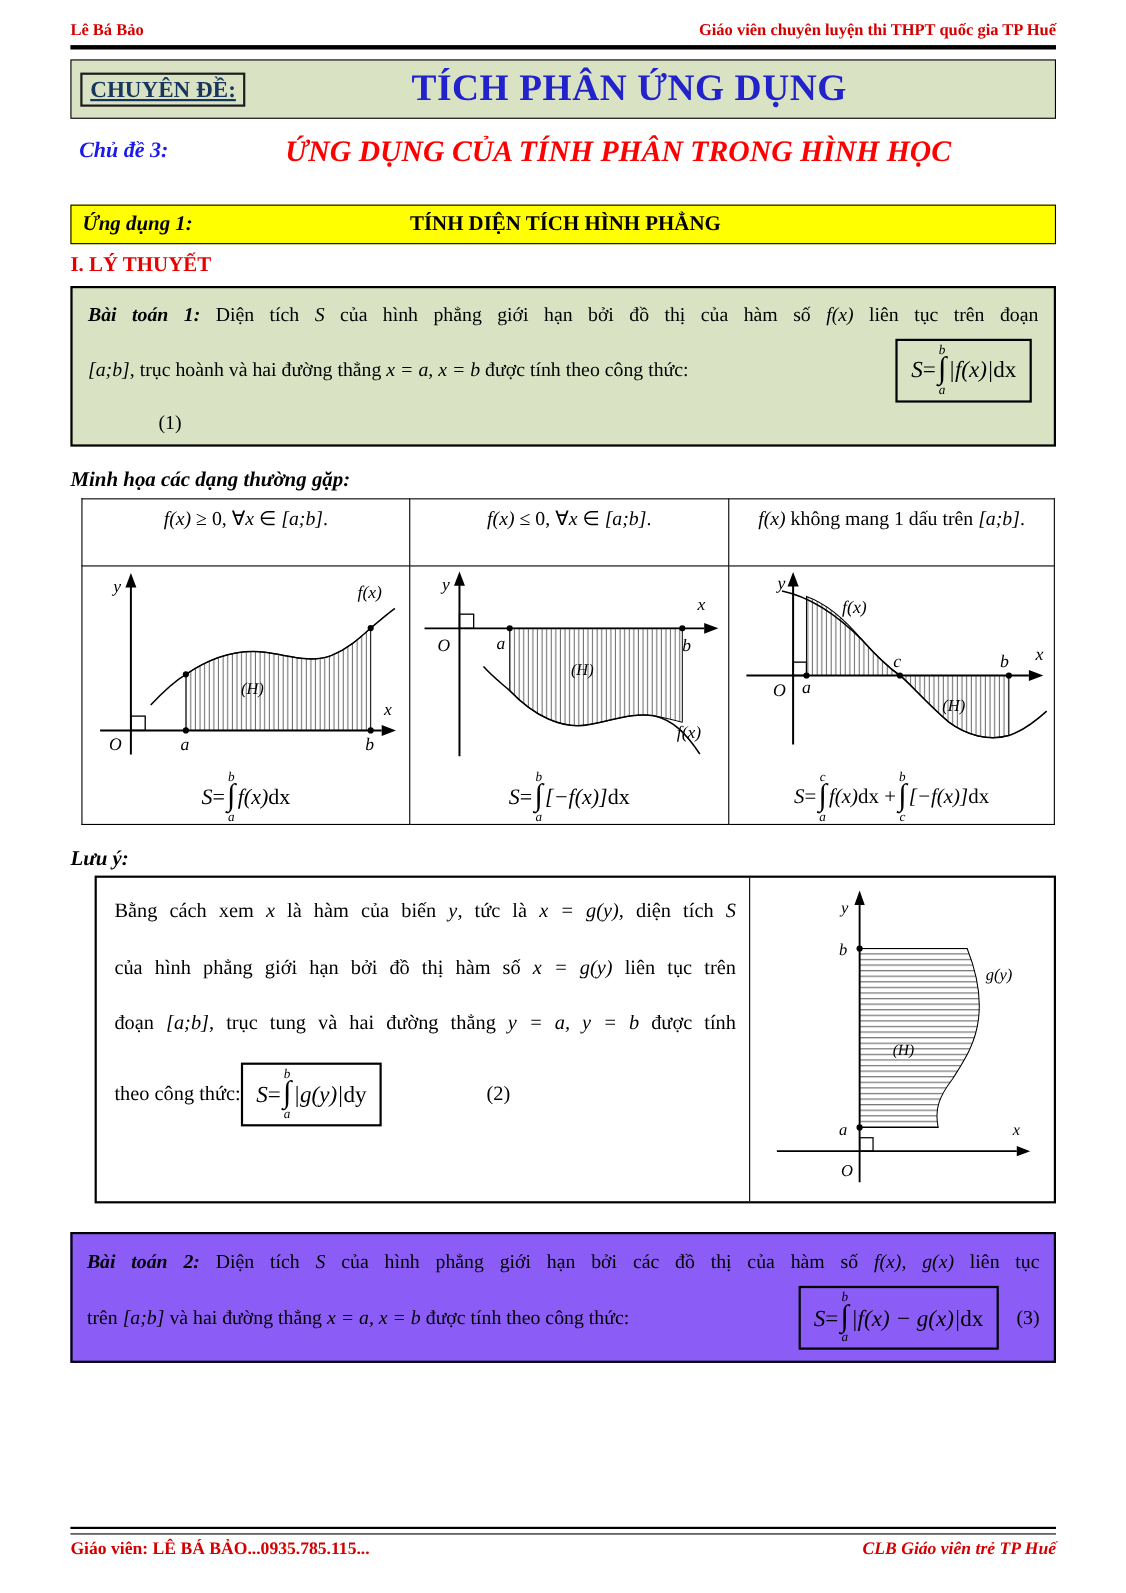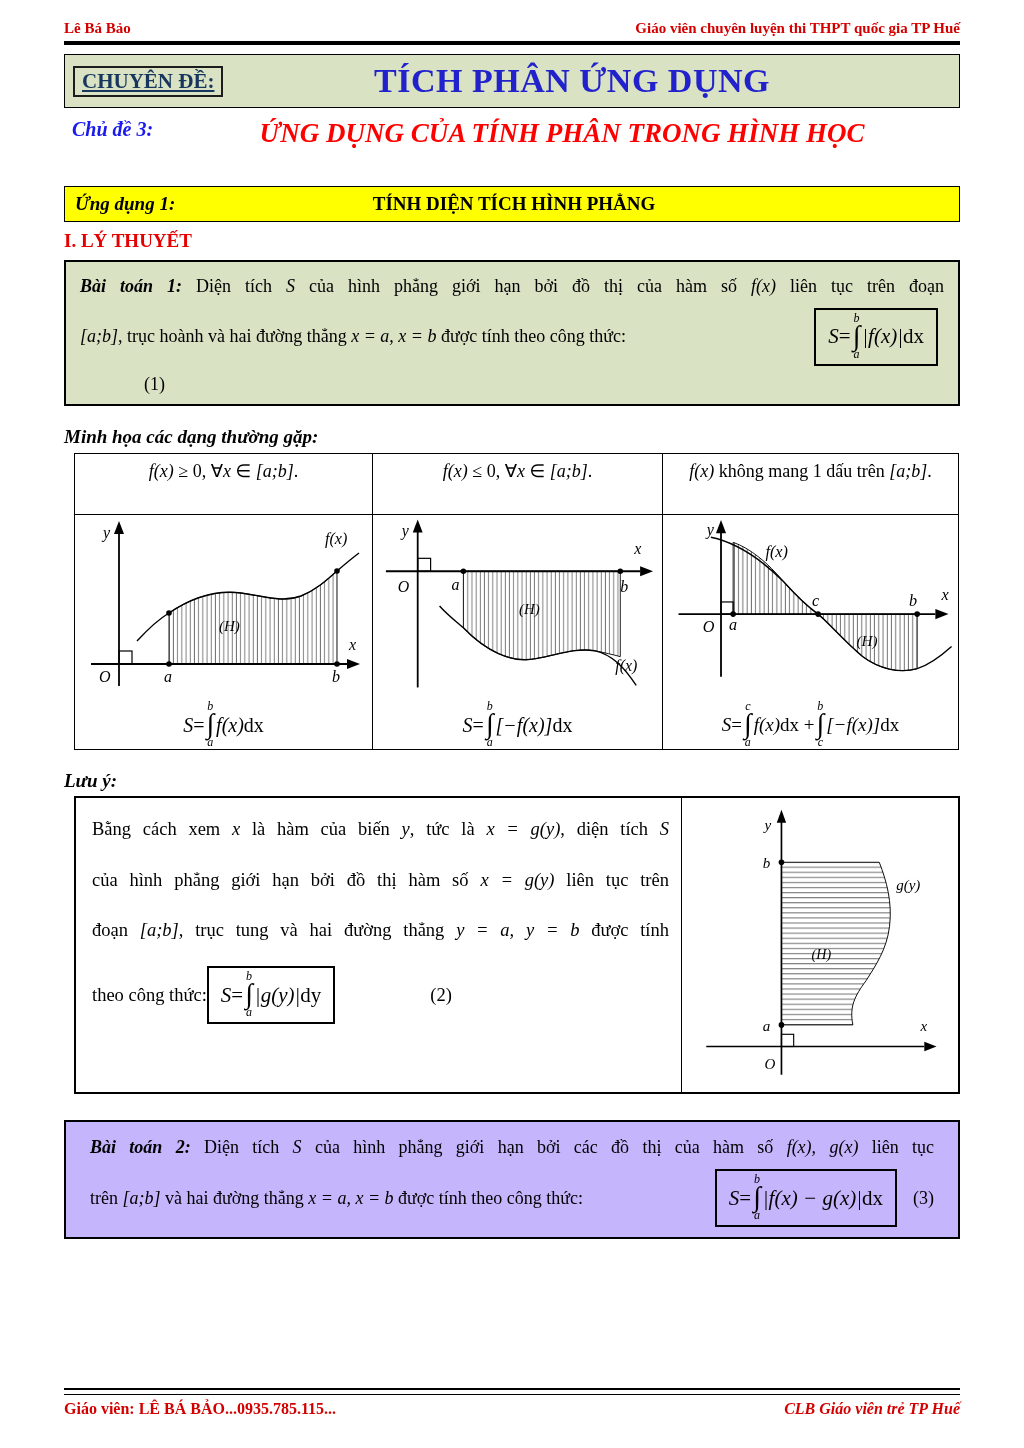--- a/index.html
+++ b/index.html
@@ -16,36 +16,36 @@
 
   
   .banner{margin-top:9px;background:#d9e2c3;border:1px solid #000;height:52px;
     display:flex;align-items:center;padding:0 8px;position:relative;}
   .banner-label{border:2px solid #1c1c1c;padding:1px 7px;font-weight:bold;font-size:21px;
     color:#17365d;text-decoration:underline;z-index:2;}
   .banner-title{position:absolute;left:120px;right:0;text-align:center;font-weight:bold;
     font-size:34px;color:#2222cc;letter-spacing:.5px;}
 
   
-  .topic-row{margin-top:10px;height:38px;position:relative;display:flex;align-items:flex-start;}
+  .topic-row{margin-top:10px;height:38px;position:relative;display:flex;align-items:center;}
   .topic-label{font-weight:bold;font-style:italic;font-size:20px;color:#1a1aee;padding-left:8px;}
   .topic-title{position:absolute;left:100px;right:0;text-align:center;font-weight:bold;
     font-style:italic;font-size:27px;color:#ff0000;}
 
   
   .app-bar{margin-top:30px;background:#ffff00;border:1px solid #000;height:34px;
     display:flex;align-items:center;padding:0 10px;position:relative;}
   .app-label{font-weight:bold;font-style:italic;font-size:19px;z-index:2;}
   .app-title{position:absolute;left:4px;right:0;text-align:center;font-weight:bold;font-size:19px;}
 
   .section-title{color:#e60000;font-weight:bold;font-size:19px;margin-top:8px;}
 
   
   .box-green{background:#d9e2c3;border:2px solid #000;margin-top:8px;padding:9px 14px;font-size:18px;}
-  .box-white{border:2px solid #000;margin-top:26px;padding:10px 24px;font-size:18px;background:#c4b5fd;}
+  .box-white{border:2px solid #000;margin-top:26px;padding:10px 13px;font-size:18px;background:#8b5cf6;}
   .just{text-align:justify;text-align-last:justify;}
   .bt-line{line-height:1.7;}
   .bt-line2{display:flex;align-items:center;margin-top:6px;}
   .num-label{padding-left:64px;margin-top:8px;}
 
   .fbox{border:2px solid #000;padding:3px 12px;display:inline-flex;align-items:center;
     font-size:21px;white-space:nowrap;background:transparent;}
   .fbox-right{margin-left:auto;margin-right:6px;}
 
   
@@ -63,21 +63,21 @@
 
   
   table.cases{border-collapse:collapse;margin-top:5px;margin-left:10px;width:884px;table-layout:fixed;}
   table.cases td{border:1.5px solid #000;vertical-align:top;padding:0;}
   .cond-cell{text-align:center;font-size:18px;padding:12px 8px;height:60px;line-height:1.95;vertical-align:middle;}
   .fig-cell{padding:6px 2px 12px 2px;}
   .fig-cell svg{display:block;margin:0 auto;}
   .fig-formula{text-align:center;font-size:20px;margin-top:4px;display:flex;justify-content:center;}
 
   
-  .note-box{border:2px solid #000;margin-left:10px;margin-top:4px;display:flex;}
+  .note-box{border:2px solid #000;margin-left:22px;margin-top:4px;display:flex;}
   .note-text{flex:1;padding:16px 12px 10px 16px;font-size:18.5px;border-right:1.5px solid #000;}
   .note-line{line-height:1.65;margin-bottom:20px;}
   .note-line4{display:flex;align-items:center;margin-top:4px;}
   .note-num{margin-left:95px;}
   .note-fig{width:276px;display:flex;align-items:center;justify-content:center;padding:6px 0;}
 
   .bt2-num{margin-left:10px;}
 
   
   .footer{position:absolute;left:64px;right:64px;top:1388px;}

